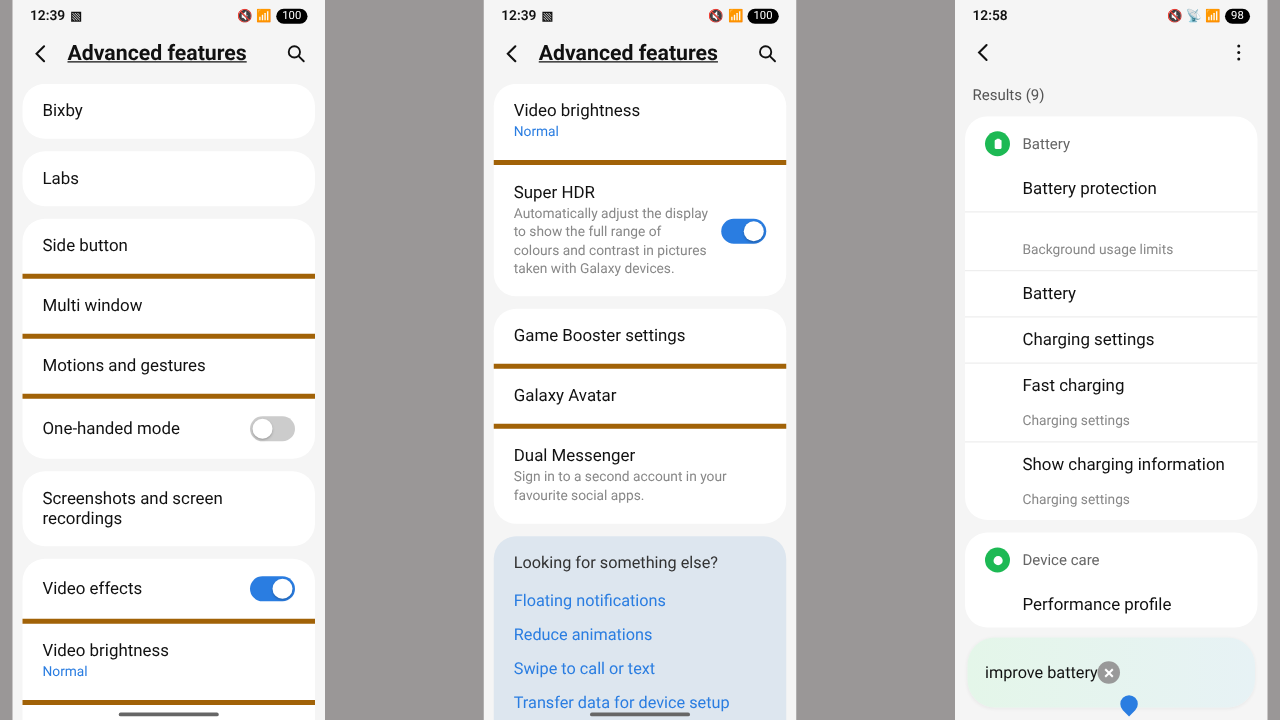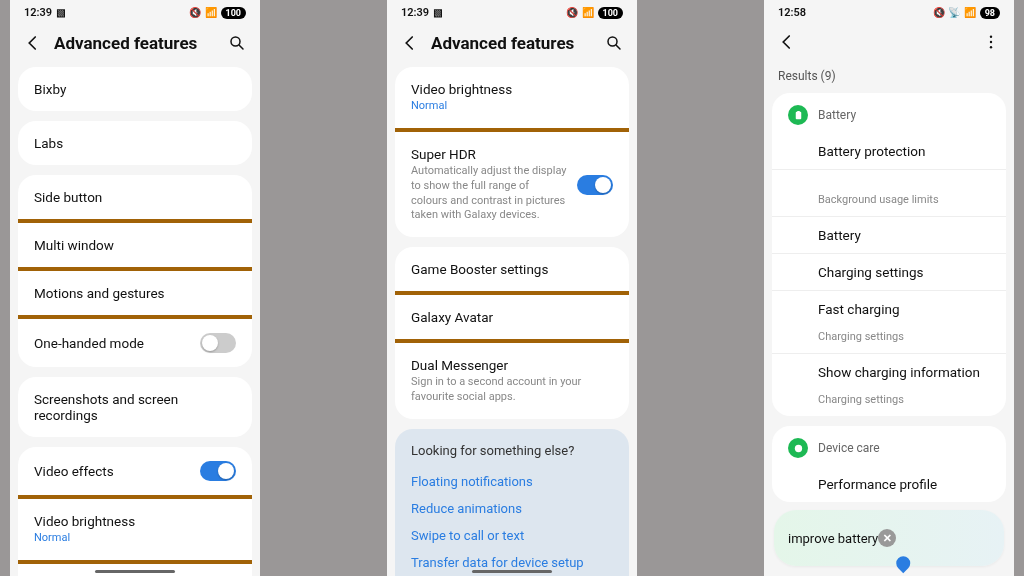--- a/index.html
+++ b/index.html
@@ -27,30 +27,30 @@
     justify-content: space-between;
     align-items: center;
     padding: 6px 14px 4px 14px;
     font-size: 11px;
     font-weight: 600;
     color: #111;
   }
   .status-left { display:flex; align-items:center; gap:4px; }
   .status-right { display:flex; align-items:center; gap:3px; font-size:10px; }
   .batt-pill {
-    background:#000; color:#fff; border-radius:8px; padding:1px 5px; font-size:9px; font-weight:700;
+    background:#000; color:#fff; border-radius:8px; padding:1px 5px; font-size:9px; font-weight:400;
   }
   .header {
     display:flex; align-items:center; padding: 10px 14px 14px 14px; gap:12px;
   }
   .back-icon, .search-icon, .more-icon {
     width:18px; height:18px; display:inline-flex; align-items:center; justify-content:center;
   }
   .title {
-    font-size: 17px; font-weight:700; color:#111; flex:1;
+    font-size: 17px; font-weight:700; color:#111; flex:1;text-decoration:underline;
   }
   .content { flex:1; overflow:hidden; padding: 0 8px; }
   .card {
     background:#fff; border-radius:18px; padding: 0; margin-bottom:10px;
   }
   .row {
     padding: 14px 16px;
     border-bottom: 4px solid #a16207;
     display:flex; align-items:center; justify-content:space-between; gap:10px;
   }

